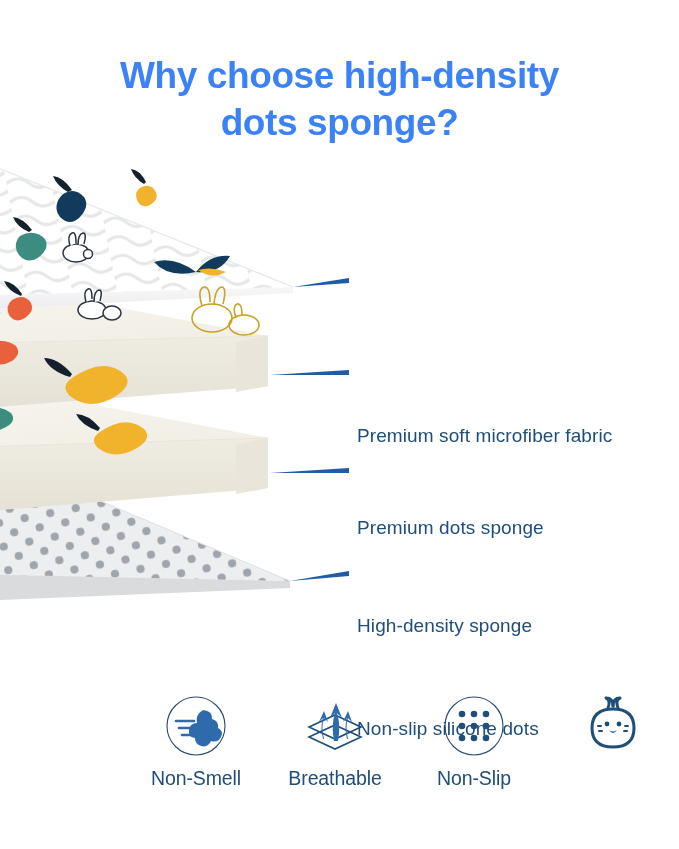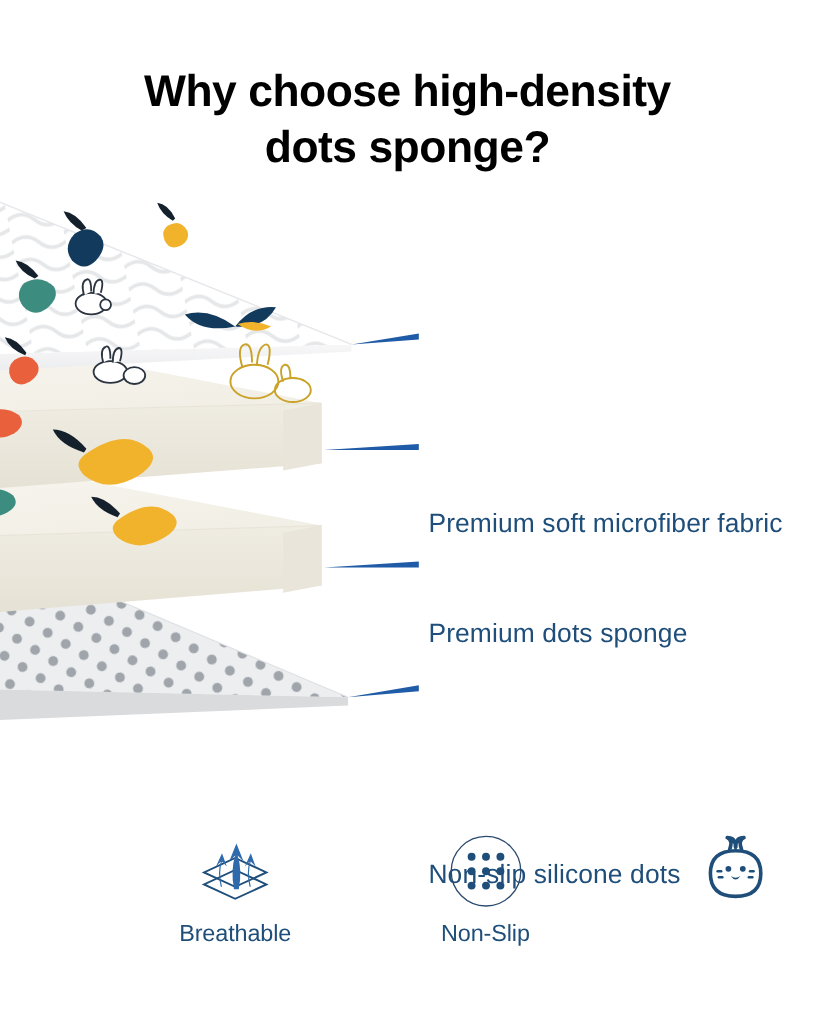--- a/index.html
+++ b/index.html
@@ -16,21 +16,21 @@
     -webkit-font-smoothing: antialiased;
   }
 
   
   #heading {
     position: absolute;
     left: 0;
     top: 52px;
     width: 679px;
     text-align: center;
-    color: #000000;
+    color: #3b82f6;
     font-size: 37px;
     font-weight: bold;
     line-height: 47px;
     letter-spacing: -0.4px;
   }
   #heading .hl { display: block; }
 
   
   #diagram {
     position: absolute;
@@ -42,21 +42,21 @@
   #layer-svg {
     position: absolute;
     left: 0;
     top: 0;
   }
 
   
   .callout {
     position: absolute;
     color: #1e4e79;
-    font-size: 22px;
+    font-size: 19px;
     line-height: 22px;
     white-space: nowrap;
     letter-spacing: 0.1px;
   }
   #callout-0 { left: 357px; top: 275px; }
   #callout-1 { left: 357px; top: 367px; }
   #callout-2 { left: 357px; top: 465px; }
   #callout-3 { left: 357px; top: 568px; }
 
   
@@ -227,25 +227,38 @@
     <g>
       <path d="M293 137 L349 128 L349 133 Z" fill="#1f5ba6"></path>
       <path d="M270 225 L349 220 L349 225 Z" fill="#1f5ba6"></path>
       <path d="M270 323 L349 318 L349 323 Z" fill="#1f5ba6"></path>
       <path d="M290 431 L349 421 L349 426 Z" fill="#1f5ba6"></path>
     </g>
   </svg>
 
   <div class="callout" id="callout-0">Premium soft microfiber fabric</div>
   <div class="callout" id="callout-1">Premium dots sponge</div>
+  <div class="callout" id="callout-2">High-density sponge</div>
   <div class="callout" id="callout-3">Non-slip silicone dots</div>
 </div>
 
 <div id="features">
 
+  <div class="feature">
+    <svg class="feature-icon" viewBox="0 0 62 62">
+      <circle cx="31" cy="31" r="29" fill="none" stroke="#2b4a6f" stroke-width="1.1"></circle>
+      <path d="M38 15 q10 1 9 9 q7 2 6 9 q6 3 3 9 q-3 6 -10 4 q-3 7 -10 5 q-6 -2 -6 -8 q-7 -1 -6 -8 q1 -7 8 -7 q-2 -8 6 -13 Z" fill="#2f6aad"></path>
+      <g stroke="#2f6aad" stroke-width="2.6" stroke-linecap="round">
+        <line x1="11" y1="26" x2="29" y2="26"></line>
+        <line x1="14" y1="33" x2="27" y2="33"></line>
+        <line x1="17" y1="40" x2="28" y2="40"></line>
+      </g>
+    </svg>
+    <div class="feature-label">Non-Smell</div>
+  </div>
 
   <div class="feature">
     <svg class="feature-icon" viewBox="0 0 62 62">
       <g fill="none" stroke="#1e4e79" stroke-width="1.6">
         <path d="M31 30 L57 42 L31 54 L5 42 Z"></path>
         <path d="M31 20 L57 32 L31 44 L5 32 Z"></path>
       </g>
       <g fill="#2f6aad">
         <path d="M30 46 q-3 -16 1 -28 l-5 5 l6 -15 l6 15 l-5 -5 q4 12 1 28 Z"></path>
         <path d="M19 44 q-3 -12 0 -21 l-4 4 l5 -11 l4 11 l-4 -4 q-3 9 0 21 Z"></path>

